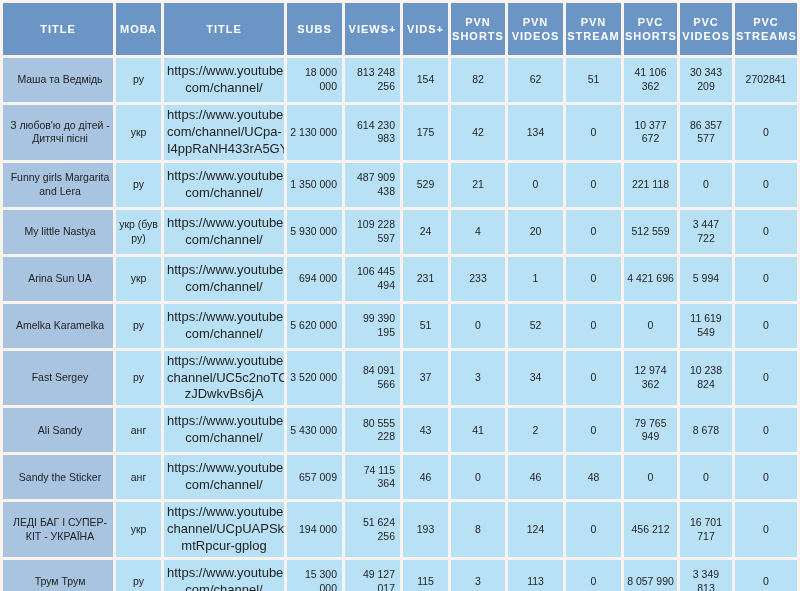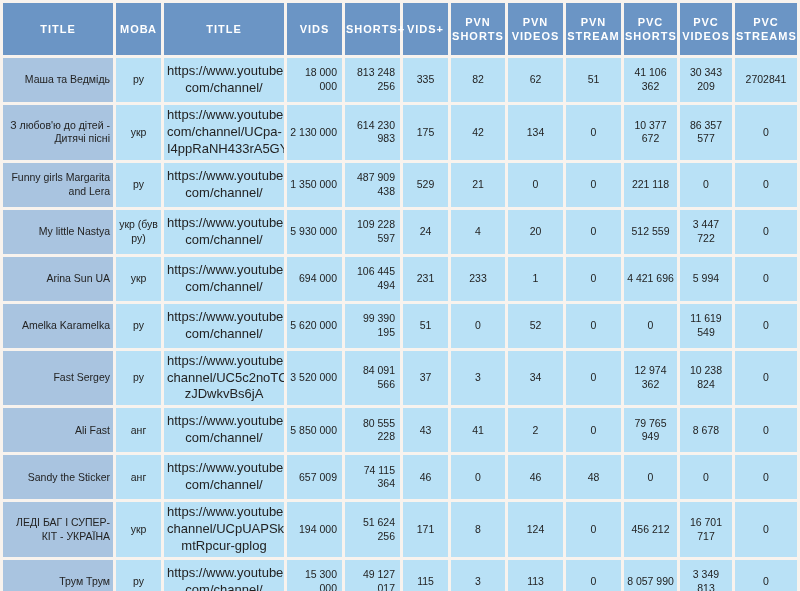--- a/index.html
+++ b/index.html
@@ -47,21 +47,21 @@
     vertical-align: middle;
     padding: 2px 3px;
     line-height: 1.3;
     white-space: pre-line;
     overflow: hidden;
   }
   tbody tr { height: 44px; }
   tbody tr:nth-child(2), tbody tr:nth-child(7), tbody tr:nth-child(10) { height: 54px; }
   td.col-title {
     background: var(--title-cell-bg);
-    text-align: right;
+    text-align: center;
     padding-left: 7px;
     margin-left: 12px;
   }
   td.col-link { font-size: 13px; }
   td.col-subs, td.col-views_plus {
     text-align: right;
     padding-right: 5px;
   }
 </style>
 </head>
@@ -80,40 +80,40 @@
       <col style="width:55px">
     <col style="width:53px">
       <col style="width:52px">
       <col style="width:62px">
   </colgroup>
   <thead>
     <tr>
         <th>TITLE</th>
         <th>МОВА</th>
         <th>TITLE</th>
-        <th>VIDS</th>
-        <th>SHORTS+</th>
+        <th>SUBS</th>
+        <th>VIEWS+</th>
         <th>VIDS+</th>
         <th>PVN SHORTS</th>
         <th>PVN VIDEOS</th>
         <th>PVN STREAM</th>
         <th>PVC SHORTS</th>
         <th>PVC VIDEOS</th>
         <th>PVC STREAMS</th>
       </tr>
   </thead>
   <tbody>
       <tr>
         <td class="col-title">Маша та Ведмідь</td>
         <td class="col-mova">ру</td>
         <td class="col-link">https://www.youtube.
 com/channel/</td>
         <td class="col-subs">18 000 000</td>
         <td class="col-views_plus">813 248 256</td>
-        <td class="col-vids_plus">335</td>
+        <td class="col-vids_plus">154</td>
         <td class="col-pvn_shorts">82</td>
         <td class="col-pvn_videos">62</td>
         <td class="col-pvn_stream">51</td>
         <td class="col-pvc_shorts">41 106
 362</td>
         <td class="col-pvc_videos">30 343
 209</td>
         <td class="col-pvc_streams">2702841</td>
       </tr>
       <tr>
@@ -210,25 +210,25 @@
         <td class="col-pvn_shorts">3</td>
         <td class="col-pvn_videos">34</td>
         <td class="col-pvn_stream">0</td>
         <td class="col-pvc_shorts">12 974
 362</td>
         <td class="col-pvc_videos">10 238
 824</td>
         <td class="col-pvc_streams">0</td>
       </tr>
       <tr>
-        <td class="col-title">Ali Fast</td>
+        <td class="col-title">Ali Sandy</td>
         <td class="col-mova">анг</td>
         <td class="col-link">https://www.youtube.
 com/channel/</td>
-        <td class="col-subs">5 850 000</td>
+        <td class="col-subs">5 430 000</td>
         <td class="col-views_plus">80 555 228</td>
         <td class="col-vids_plus">43</td>
         <td class="col-pvn_shorts">41</td>
         <td class="col-pvn_videos">2</td>
         <td class="col-pvn_stream">0</td>
         <td class="col-pvc_shorts">79 765
 949</td>
         <td class="col-pvc_videos">8 678</td>
         <td class="col-pvc_streams">0</td>
       </tr>
@@ -249,21 +249,21 @@
       </tr>
       <tr>
         <td class="col-title">ЛЕДІ БАГ І СУПЕР-
 КІТ - УКРАЇНА</td>
         <td class="col-mova">укр</td>
         <td class="col-link">https://www.youtube.com/
 channel/UCpUAPSkab-
 mtRpcur-gplog</td>
         <td class="col-subs">194 000</td>
         <td class="col-views_plus">51 624 256</td>
-        <td class="col-vids_plus">171</td>
+        <td class="col-vids_plus">193</td>
         <td class="col-pvn_shorts">8</td>
         <td class="col-pvn_videos">124</td>
         <td class="col-pvn_stream">0</td>
         <td class="col-pvc_shorts">456 212</td>
         <td class="col-pvc_videos">16 701
 717</td>
         <td class="col-pvc_streams">0</td>
       </tr>
       <tr>
         <td class="col-title">Трум Трум</td>

